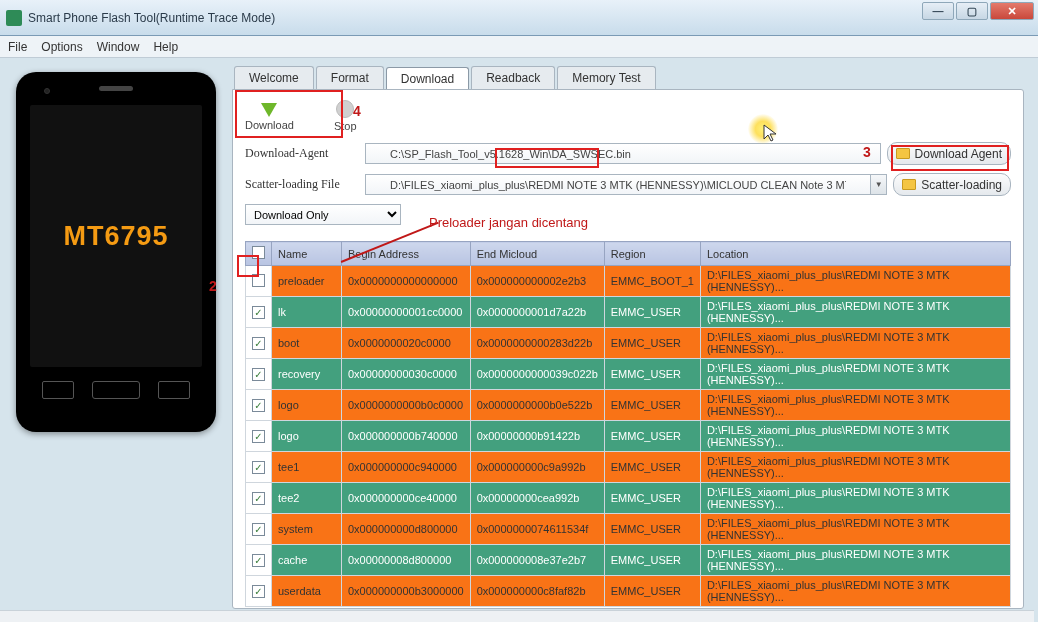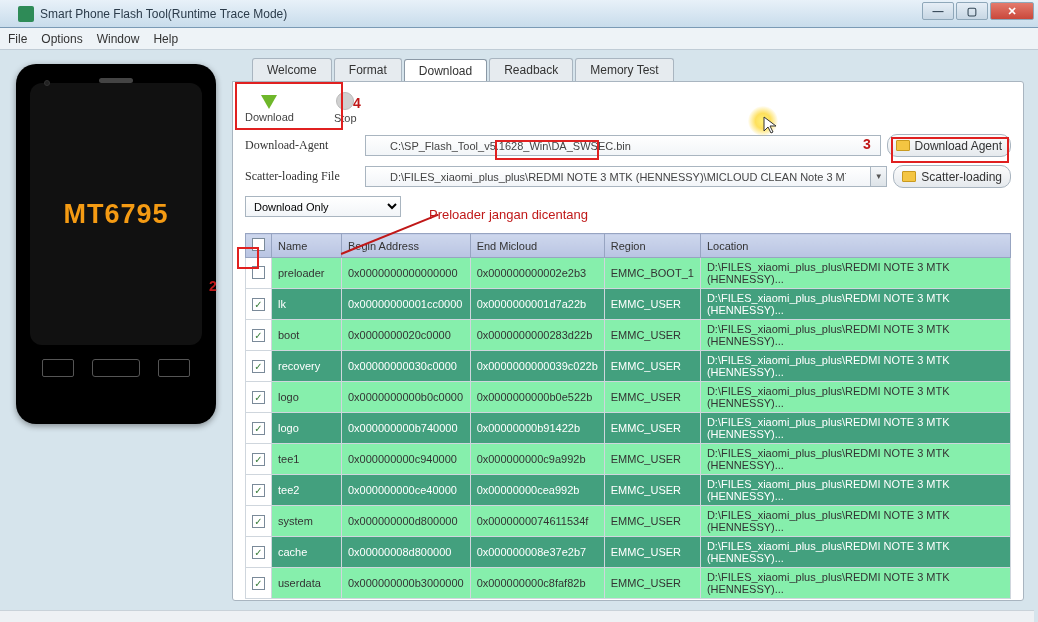--- a/index.html
+++ b/index.html
@@ -7,26 +7,26 @@
     font-family: Tahoma, "Segoe UI", sans-serif;
     font-size: 11px;
     background: #d6e4ec;
     width: 1038px;
     height: 622px;
     overflow: hidden;
     position: relative;
   }
   
   .titlebar {
-    height: 28px;
+    height: 36px;
     background: linear-gradient(#e8f1f9, #c8dceb);
     border-bottom: 1px solid #7a9ab5;
     display: flex;
     align-items: center;
-    padding-left: 18px;
+    padding-left: 6px;
     position: relative;
   }
   .titlebar .app-icon {
     width: 16px; height: 16px; background: #2e8b57; border-radius: 2px; margin-right: 6px;
   }
   .titlebar .title { color: #2b3b4a; font-size: 12px; }
   .win-controls { position: absolute; right: 4px; top: 2px; display: flex; }
   .win-btn {
     width: 32px; height: 18px; margin-left: 2px;
     background: linear-gradient(#e6eef6,#c7d7e4);
@@ -59,34 +59,34 @@
   }
   .phone {
     width: 200px; height: 360px; background: #000;
     border-radius: 20px; margin: 0 auto; position: relative;
     box-shadow: 0 2px 6px rgba(0,0,0,.4);
     display:flex; flex-direction:column; align-items:center;
   }
   .phone .speaker { width:34px; height:5px; background:#444; border-radius:3px; margin-top:14px; }
   .phone .camera { width:6px; height:6px; background:#222; border-radius:50%; position:absolute; top:16px; left:28px; border:1px solid #333;}
   .phone .screen {
-    width: 172px; height: 262px; background: #111; border-radius: 12px;
+    width: 172px; height: 262px; background: #111; margin-top: 14px; border-radius: 2px;
     display:flex; align-items:center; justify-content:center;
   }
   .phone .screen span { color:#f59b13; font-weight:bold; font-size:27px; letter-spacing:1px; }
   .phone .homebtns { display:flex; gap:18px; margin-top:14px; }
   .phone .homebtns div { width:32px; height:18px; border:1px solid #555; border-radius:2px; }
   .phone .homebtns div.mid { width:48px; border-radius:3px; }
 
   .right-panel {
     flex: 1;
     padding-top: 8px;
   }
   
-  .tabs { display:flex; margin-left:20px; }
+  .tabs { display:flex; margin-left:2px; }
   .tab {
     padding: 4px 14px;
     background: #e6ebef;
     border: 1px solid #a9b5c0;
     border-bottom: none;
     border-radius: 3px 3px 0 0;
     margin-right: 2px;
     font-size: 12px;
     color:#333;
   }
@@ -136,21 +136,21 @@
   .table {
     border:1px solid #a9b5c0; width:100%; border-collapse:collapse; font-size:11px;
   }
   .table th {
     background:linear-gradient(#ced7ed,#b8c4e2);
     border:1px solid #97a4c1; padding:4px 6px; color:#333; font-weight:normal;
     text-align:left;
   }
   .table td { border:1px solid #cfd6dd; padding:3px 6px; height:20px; }
   .table tr.shaded td { background:#43a07e; color:#fff; }
-  .table tr.plain td { background:#86efac; color:#333; }
+  .table tr.plain td { background:#f97316; color:#333; }
   .table td.chkcell { width:22px; text-align:center; background:#fff !important; color:#333 !important; border-right:1px solid #cfd6dd;}
   .table th.chkhdr { width:22px; }
   .table td.name { width:70px; }
   .table td.addr { width:122px; }
   .table td.region { width:90px; }
   .chk {
     display:inline-block; width:13px;height:13px;border:1px solid #7a8a99;background:#fff;
     line-height:11px;font-size:10px;color:#3a7d3a;text-align:center;
   }
 

